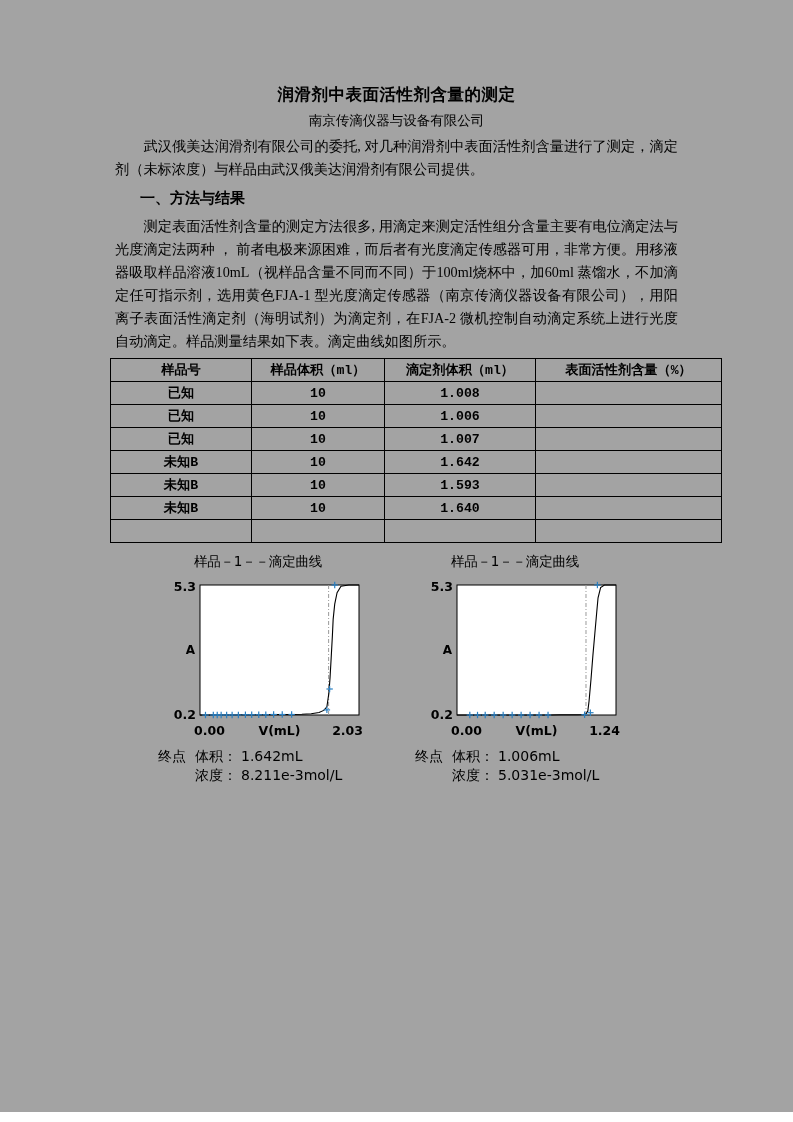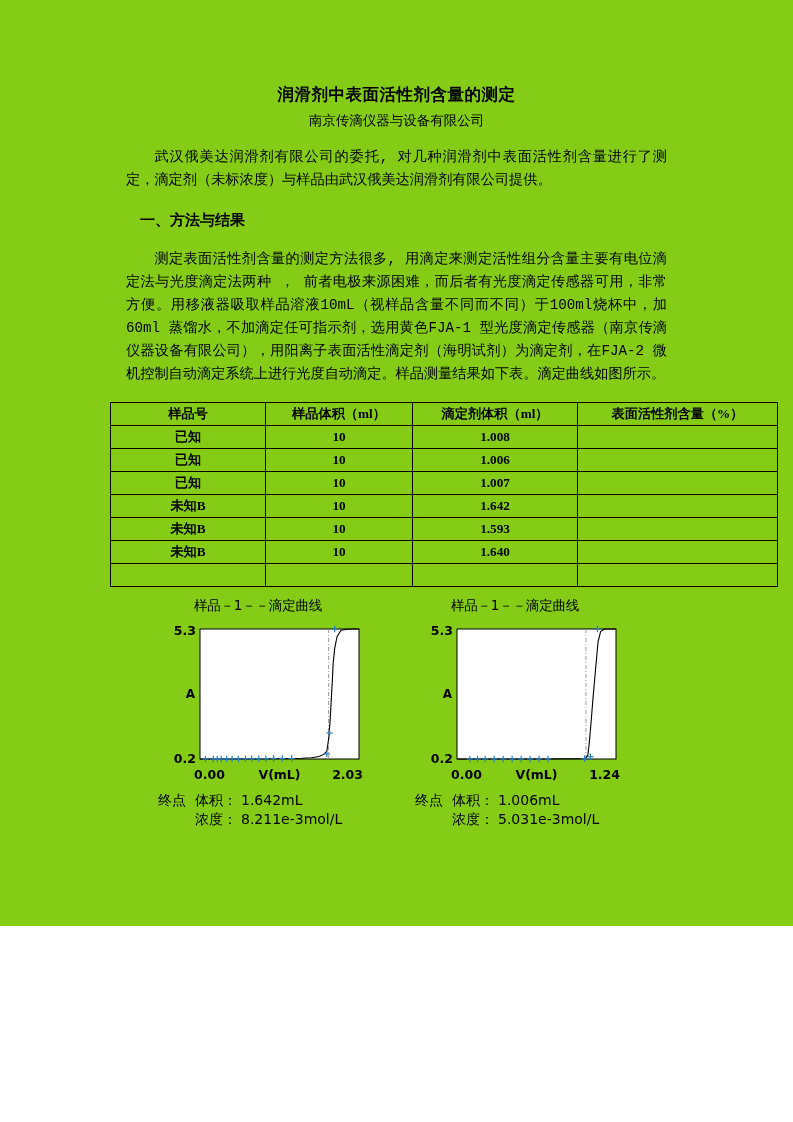--- a/index.html
+++ b/index.html
@@ -7,22 +7,22 @@
     padding: 0;
     background: #ffffff;
   }
   body {
     font-family: "Liberation Serif", "DejaVu Serif", serif;
     color: #000000;
   }
   #page {
     position: relative;
     width: 793px;
-    height: 926px;
-    background: #84cc16;
+    height: 1112px;
+    background: #a3a3a3;
     overflow: hidden;
   }
   #content {
     position: absolute;
     left: 110px;
     top: 84px;
     width: 573px;
   }
 
   
@@ -46,23 +46,22 @@
     margin: 0 0 5px 0;
     line-height: 1.3;
   }
 
   
   .para {
     font-size: 14.2px;
     line-height: 1.62;
     text-align: justify;
     text-justify: inter-ideograph;
-    margin: 16px;
+    margin: 5px;
     text-indent: 2em;
-    font-family: Liberation Mono, monospace;
   }
   .section-head {
     font-size: 15px;
     font-weight: bold;
     line-height: 1.62;
     margin: 0;
     text-indent: 2em;
   }
 
   
@@ -76,23 +75,23 @@
     border-collapse: collapse;
     width: 567px;
     margin: 0;
     table-layout: fixed;
   }
   table.result-table td, table.result-table th {
     border: 1px solid #000000;
     text-align: center;
     font-size: 13.2px;
     height: 22px;
-    padding: 0 12px;
+    padding: 0 5px;
     font-weight: bold;
-    font-family: Liberation Serif, serif;
+    font-family: Liberation Mono, monospace;
   }
   table.result-table th {
     font-size: 13.2px;
   }
   .col-a { width: 130px; }
   .col-b { width: 122px; }
   .col-c { width: 140px; }
   .col-d { width: 175px; }
   .empty-row td { height: 22px; }
 

